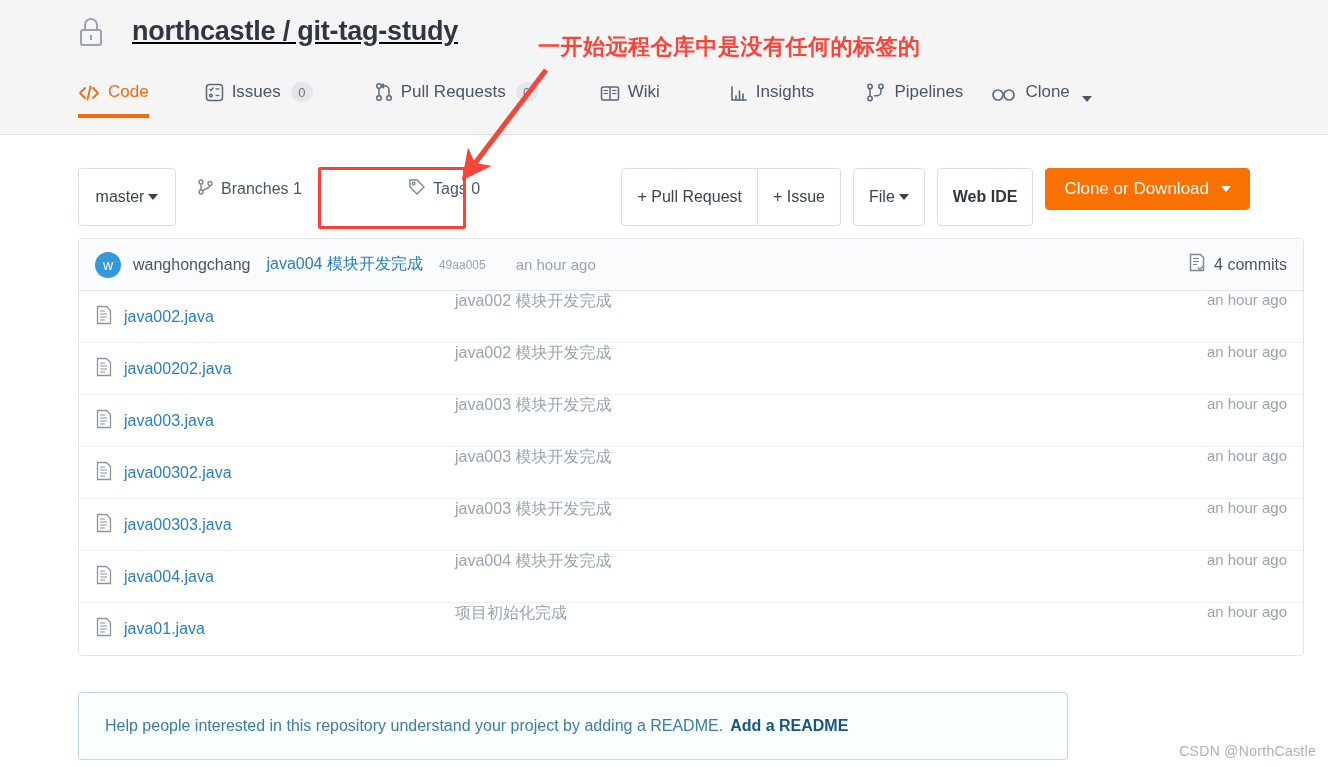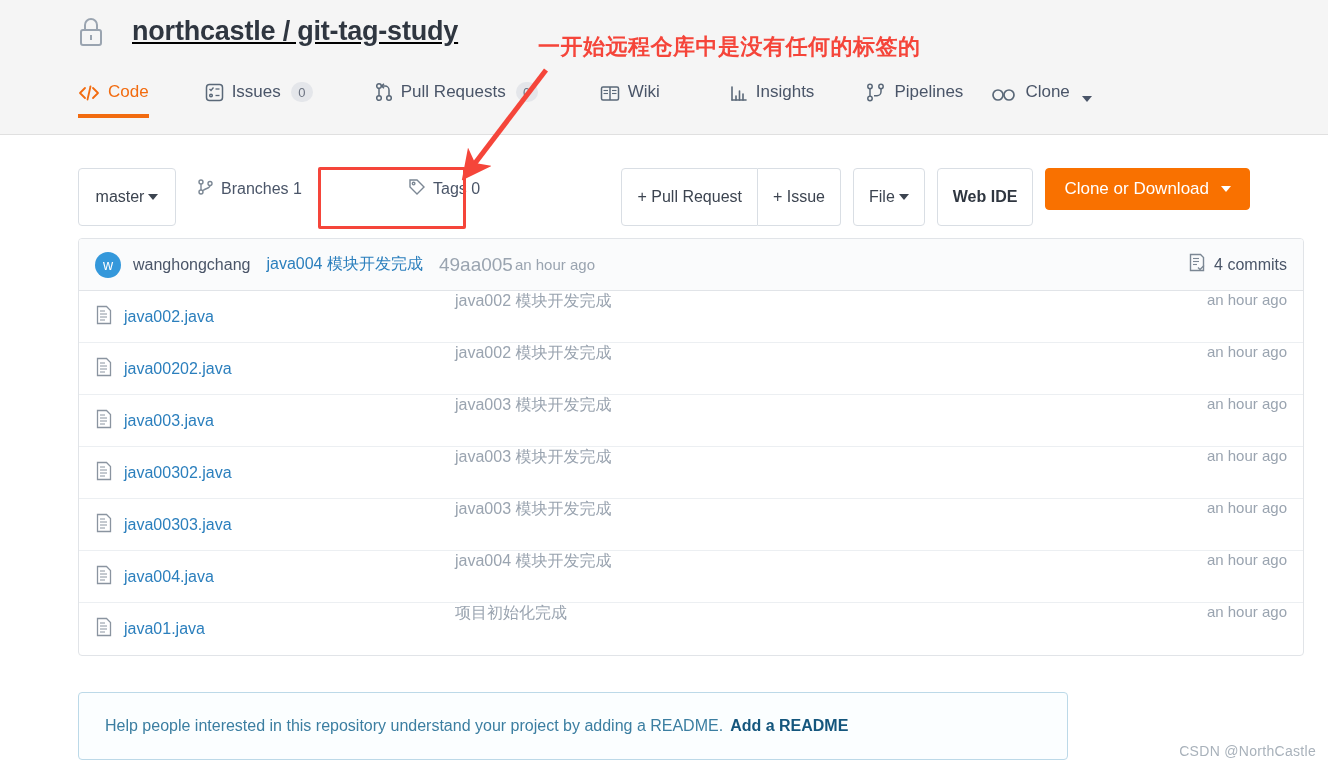--- a/index.html
+++ b/index.html
@@ -95,21 +95,21 @@
     background: #fafbfc; border-bottom: 1px solid #e1e4e8; padding: 0 16px;
   }
   .avatar {
     width: 26px; height: 26px; border-radius: 50%;
     background: #3498db; color: #fff; font-size: 14px;
     display: flex; align-items: center; justify-content: center;
     margin-right: 12px; flex: none;
   }
   .commit-author { font-size: 16px; color: #4a5568; margin-right: 16px; }
   .commit-msg { font-size: 16px; color: #2b7fbd; margin-right: 16px; cursor: pointer; }
-  .commit-hash { font-size: 19px; color: #9aa4b0; margin-right: 2px; cursor: pointer; }
+  .commit-hash { font-size: 12px; color: #9aa4b0; margin-right: 30px; cursor: pointer; }
   .commit-time { font-size: 15px; color: #9aa4b0; }
   .commits-count {
     margin-left: auto; display: flex; align-items: center; gap: 8px;
     font-size: 16px; color: #4a5568; cursor: pointer;
   }
 
   .file-row {
     display: flex; height: 52px;
     border-bottom: 1px solid #eceff2; padding: 0 16px;
   }

